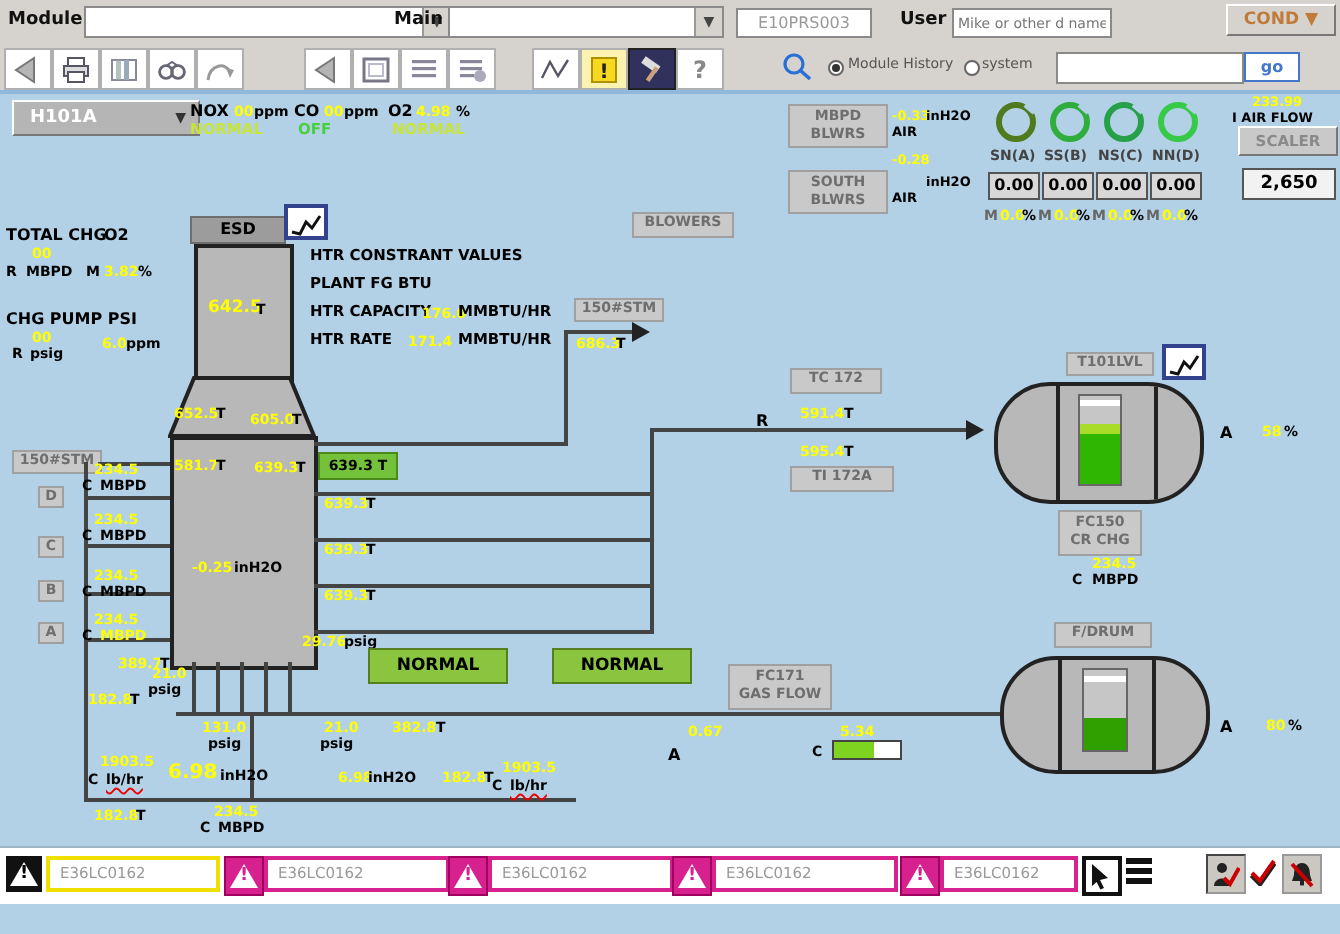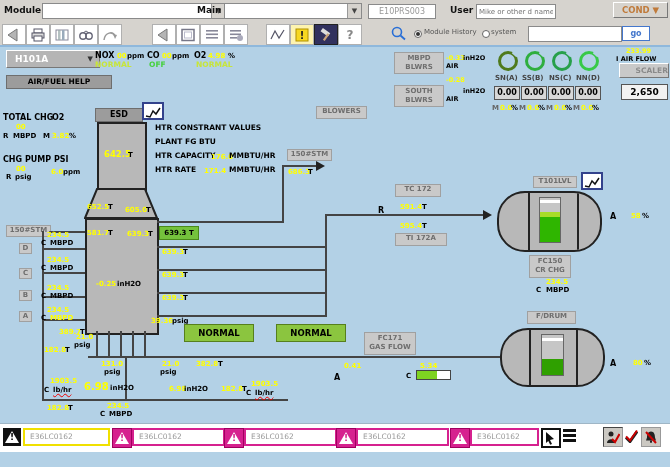--- a/index.html
+++ b/index.html
@@ -175,21 +175,20 @@
     <div class="radio" style="left:482px;top:30px;"></div>
     <span class="abs" style="left:491px;top:28px;font-size:7px;color:#555;">system</span>
     <input class="tb-field" style="left: 528px; top: 26px; width: 88px; height: 12px;">
     <div class="abs" style="left:622px;top:26px;width:26px;height:13px;border:1px solid #4477cc;background:#fff;color:#4477cc;font-weight:bold;font-size:8px;text-align:center;line-height:13px;">go</div>
   </div>
 
   <div class="abs raised" style="left:6px;top:50px;width:92px;height:16px;background:#b5b5b5;">
     <span style="position:absolute;left:8px;top:3px;color:#fff;font-weight:bold;font-size:9px;">H101A</span>
     <span style="position:absolute;right:6px;top:4px;color:#333;font-size:7px;">▼</span>
   </div>
-  <div class="hmibtn" style="left:6px;top:75px;width:104px;height:12px;line-height:12px;font-size:7.5px;">AIR/FUEL HELP</div>
 
   <span class="k k8" style="left:95px;top:51px;">NOX</span>
   <span class="v" style="left:117px;top:52px;">00</span>
   <span class="k" style="left:127px;top:52px;">ppm</span>
   <span class="status-ok" style="left:95px;top:60px;">NORMAL</span>
   <span class="k k8" style="left:147px;top:51px;">CO</span>
   <span class="v" style="left:162px;top:52px;">00</span>
   <span class="k" style="left:172px;top:52px;">ppm</span>
   <span class="status-off" style="left:149px;top:60px;">OFF</span>
   <span class="k k8" style="left:194px;top:51px;">O2</span>
@@ -286,21 +285,21 @@
   <div class="line" style="left:157px;top:269px;width:170px;height:2px;"></div>
   <div class="line" style="left:157px;top:292px;width:170px;height:2px;"></div>
   <div class="line" style="left:157px;top:315px;width:170px;height:2px;"></div>
   <div class="line" style="left:325px;top:214px;width:2px;height:103px;"></div>
   <span class="v" style="left:162px;top:248px;">639.3</span>
   <span class="k" style="left:183px;top:248px;">T</span>
   <span class="v" style="left:162px;top:271px;">639.3</span>
   <span class="k" style="left:183px;top:271px;">T</span>
   <span class="v" style="left:162px;top:294px;">639.3</span>
   <span class="k" style="left:183px;top:294px;">T</span>
-  <span class="v" style="left:151px;top:317px;">39.36</span>
+  <span class="v" style="left:151px;top:317px;">29.76</span>
   <span class="k" style="left:172px;top:317px;">psig</span>
 
   <div class="line" style="left:325px;top:214px;width:160px;height:2px;"></div>
   <div class="arrow-r" style="left:483px;top:210px;"></div>
   <div class="gbox" style="left:395px;top:184px;width:44px;height:11px;">TC 172</div>
   <span class="k k8" style="left:378px;top:206px;">R</span>
   <span class="v" style="left:400px;top:203px;">591.4</span>
   <span class="k" style="left:422px;top:203px;">T</span>
   <span class="v" style="left:400px;top:222px;">595.4</span>
   <span class="k" style="left:422px;top:222px;">T</span>
@@ -349,21 +348,21 @@
   <span class="v" style="left:47px;top:404px;">182.8</span>
   <span class="k" style="left:68px;top:404px;">T</span>
   <span class="v" style="left:107px;top:402px;">234.5</span>
   <span class="k" style="left:100px;top:410px;">C</span>
   <span class="k" style="left:109px;top:410px;">MBPD</span>
 
   <div class="gbox gbox2" style="left:364px;top:332px;width:50px;height:20px;">
     <div>FC171</div>
     <div>GAS FLOW</div>
     </div>
-  <span class="v" style="left:344px;top:362px;">0.41</span>
+  <span class="v" style="left:344px;top:362px;">0.67</span>
   <span class="k k8" style="left:334px;top:373px;">A</span>
   <span class="v" style="left:420px;top:362px;">5.34</span>
   <span class="k" style="left:406px;top:372px;">C</span>
   <div class="abs" style="left:416px;top:370px;width:33px;height:8px;background:#fff;border:1px solid #444;">
     <div style="width:62%;height:100%;background:#7ed321;"></div>
     </div>
 
   <div class="gbox gbox2" style="left:394px;top:52px;width:48px;height:19px;">
     <div>MBPD</div>
     <div>BLWRS</div>
@@ -407,21 +406,21 @@
   <span class="k" style="left:538px;top:104px;">%</span>
   <span class="k" style="left:546px;top:104px;color:#666;">M</span>
   <span class="v" style="left:554px;top:104px;">0.0</span>
   <span class="k" style="left:565px;top:104px;">%</span>
   <span class="k" style="left:573px;top:104px;color:#666;">M</span>
   <span class="v" style="left:581px;top:104px;">0.0</span>
   <span class="k" style="left:592px;top:104px;">%</span>
 
   <span class="v" style="left:626px;top:47px;font-size:6.5px;">233.99</span>
   <span class="k" style="left:616px;top:55px;font-size:6.5px;">I  AIR FLOW</span>
-  <div class="abs raised" style="left:619px;top:63px;width:48px;height:13px;background:#c9c9c9;color:#8a8a8a;font-weight:bold;font-size:7.5px;text-align:right;line-height:13px;">SCALER</div>
+  <div class="abs raised" style="left:619px;top:63px;width:48px;height:13px;background:#c9c9c9;color:#8a8a8a;font-weight:bold;font-size:7.5px;text-align:center;line-height:13px;">SCALER</div>
   <div class="abs" style="left:621px;top:84px;width:45px;height:14px;background:#f2f2f2;border:1px solid #555;color:#000;font-size:9px;font-weight:bold;text-align:center;line-height:14px;">2,650</div>
 
   <div class="gbox" style="left:533px;top:176px;width:42px;height:10px;">T101LVL</div>
   <div class="trend-icon" style="left:581px;top:172px;"><svg width="18" height="14">
         <polyline points="2,11 6,12 9,6 12,9 16,3" stroke="#111" stroke-width="1.5" fill="none"></polyline>
       </svg></div>
   <div class="vessel" style="left:497px;top:191px;width:101px;height:57px;">
     <div class="vline" style="left:29px;"></div>
     <div class="vline" style="left:78px;"></div>
     </div>

